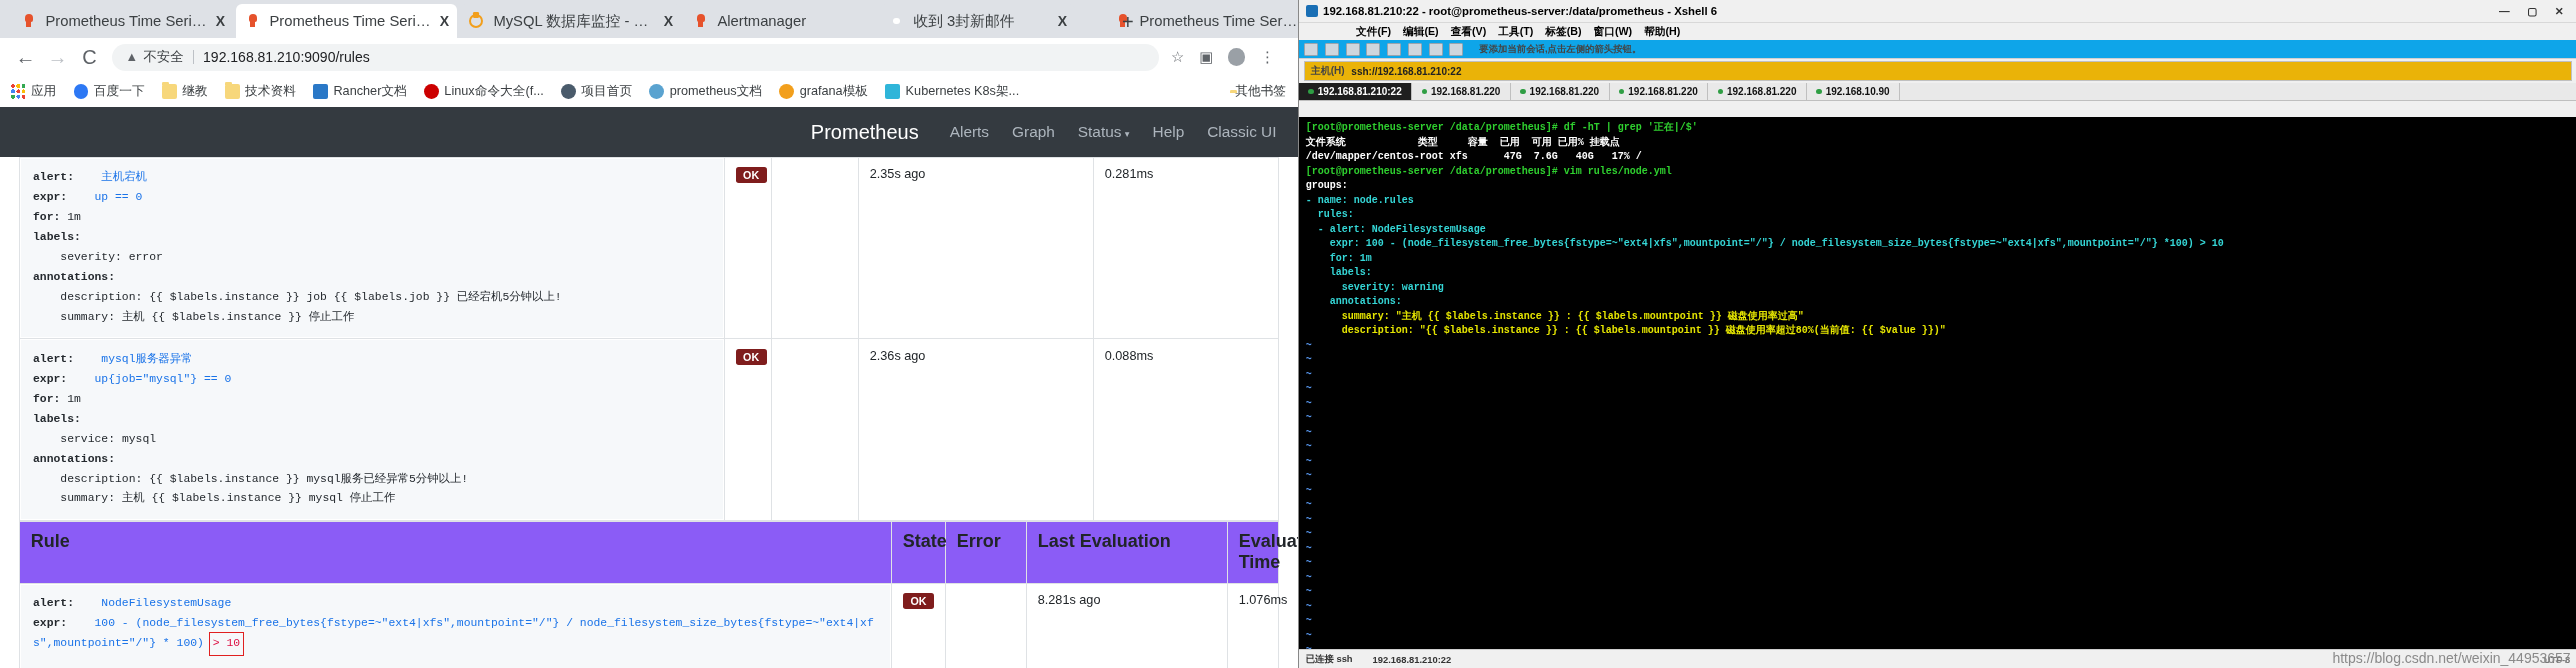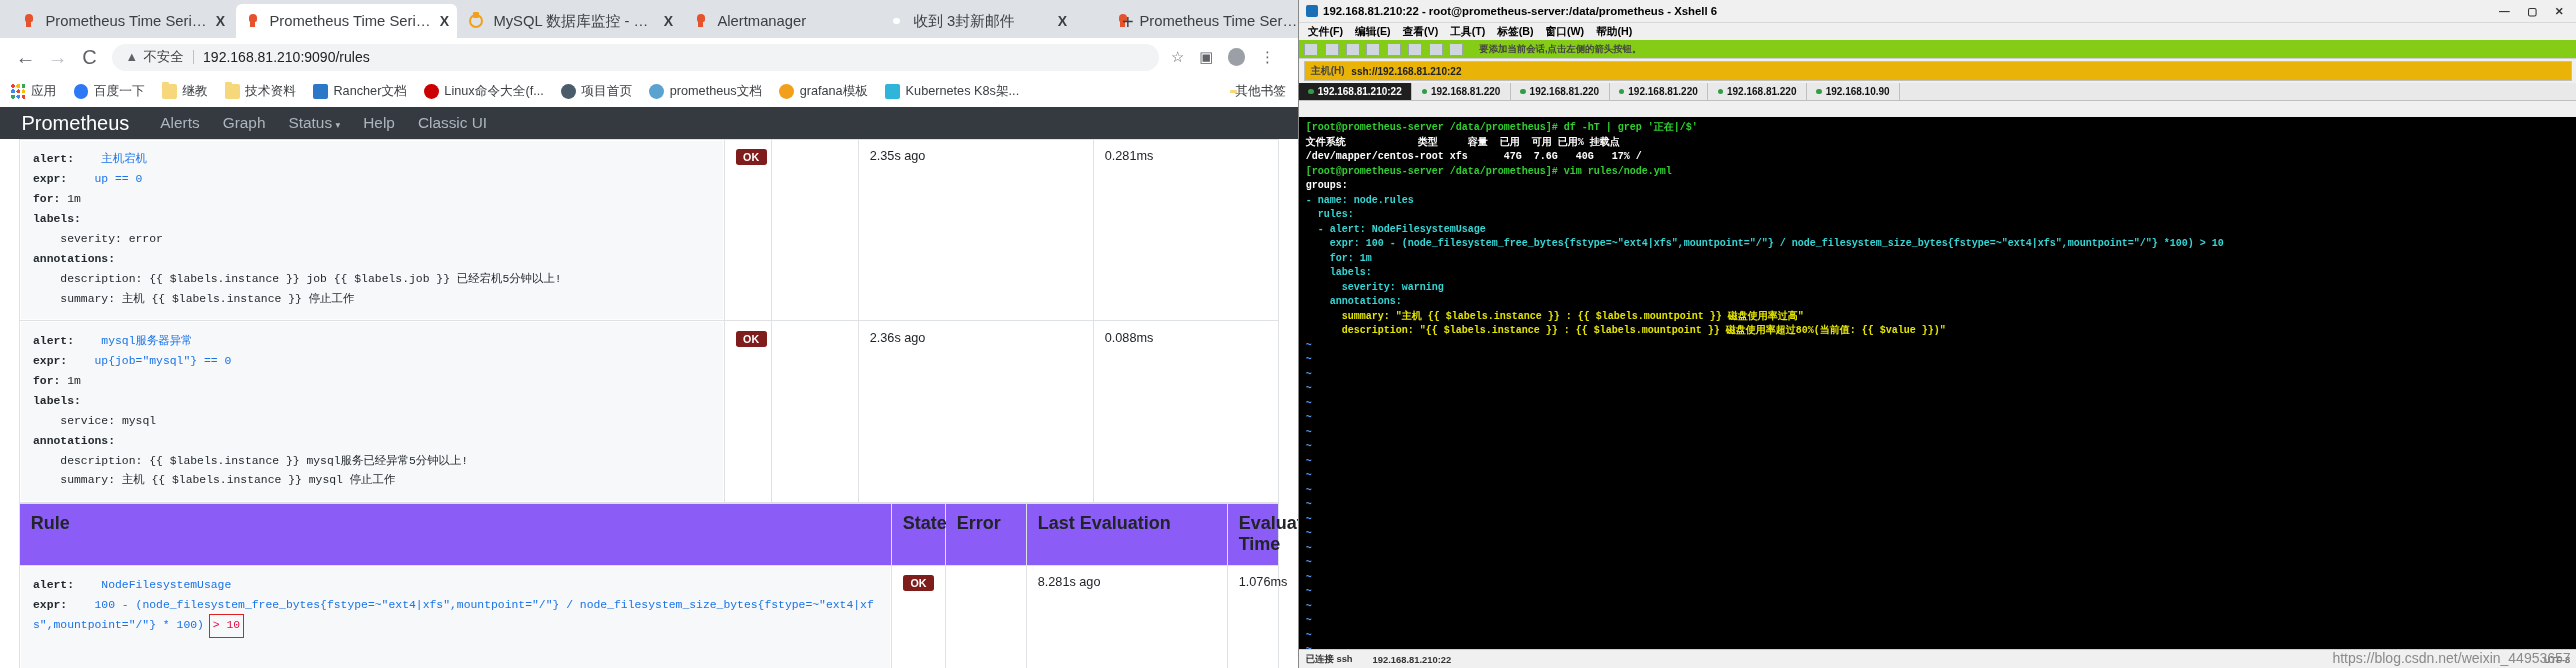--- a/index.html
+++ b/index.html
@@ -72,21 +72,21 @@
   .bi-rancher{background:#2a78c7;border-radius:2px;}
   .bi-redhat{border-radius:50%;background:#cc0000;}
   .bi-circle{border-radius:50%;background:#4a5b6b;}
   .bi-glob{border-radius:50%;background:#5aa3d0;}
   .bi-graf{border-radius:50%;background:#f29f1c;}
   .bi-k8s{border-radius:2px;background:#2fb5d9;}
   .bm-more{position:absolute;right:12px;display:flex;align-items:center;gap:5.4px;font-size:12.7px;color:#3c4043;}
 
   
   .page{position:absolute;left:0;top:107px;right:0;bottom:0;background:#fff;overflow:hidden;}
-  .promnav{height:32px;background:#343a40;display:flex;align-items:center;padding:0 21.5px;box-sizing:border-box;gap:23px;}
+  .promnav{height:50px;background:#343a40;display:flex;align-items:center;padding:0 21.5px;box-sizing:border-box;gap:23px;justify-content:flex-end;}
   .brand{font-size:20px;color:#fff;font-weight:400;margin-right:8px;}
   .navlink{font-size:15.4px;color:#adb5bd;}
   .caret{font-size:9.4px;margin-left:3.4px;}
 
   .content{padding:0 19px;box-sizing:border-box;}
   .ruletable{width:100%;border-collapse:collapse;table-layout:fixed;}
   .ruletable td,.ruletable th{border:0.7px solid #dfe2e5;vertical-align:top;}
   .yaml{background:#f6f8fa;padding:9.4px 12px;font-family:"Liberation Mono",monospace;
         font-size:11.4px;line-height:1.75;color:#24292e;white-space:pre-wrap;word-break:break-all;}
   .yk{font-weight:700;}
@@ -106,22 +106,22 @@
   .redbox{outline:1.3px solid #e02020;outline-offset:1.3px;display:inline-block;padding:0 2px;}
 
   
   .xshell{position:absolute;left:1298px;top:0;width:1278px;height:668px;background:#f0f0f0;
           border-left:0.7px solid #888;overflow:hidden;font-weight:bold;}
   .xtitle{height:23px;background:#f0f0f0;display:flex;align-items:center;padding:0 6.7px;
           box-sizing:border-box;font-size:11.4px;color:#000;border-bottom:0.7px solid #d8d8d8;}
   .xtitle .xicon{width:12px;height:12px;background:#1a6fb5;border-radius:2px;margin-right:5.4px;}
   .xwinbtns{margin-left:auto;display:flex;gap:17.4px;font-size:10.7px;color:#333;padding-right:6.7px;}
   .xmenu{height:17.4px;background:#f0f0f0;display:flex;align-items:center;gap:12px;padding:0 9px;
-         box-sizing:border-box;font-size:10.7px;color:#000;}
-  .xtoolbar{height:19px;background:#84cc16;display:flex;align-items:center;gap:6.7px;padding:0 5.4px;
+         box-sizing:border-box;font-size:10.7px;color:#000;margin-left:48px;}
+  .xtoolbar{height:19px;background:#0ea5e9;display:flex;align-items:center;gap:6.7px;padding:0 5.4px;
             box-sizing:border-box;border-bottom:0.7px solid #d0d0d0;}
   .xtbi{width:12px;height:10.7px;background:#cfd6dd;border:0.7px solid #9aa4ad;border-radius:1.3px;}
   .xaddr{height:17.4px;background:#eab308;border:0.7px solid #c0c0c0;display:flex;align-items:center;
          margin:2px 5.4px;padding:0 5.4px;font-size:10px;color:#222;}
   .xtabs{height:17.4px;background:#e9e9e9;display:flex;align-items:stretch;font-size:10px;
          border-bottom:0.7px solid #bfbfbf;}
   .xtab{display:flex;align-items:center;padding:0 9.4px;border-right:0.7px solid #bfbfbf;color:#111;gap:4px;}
   .xtab.active{background:#1f1f1f;color:#fff;}
   .xtab .dot{width:5.4px;height:5.4px;border-radius:50%;background:#2f9e44;}
   .xterm{position:absolute;left:0;right:0;top:117px;bottom:19px;background:#000;

